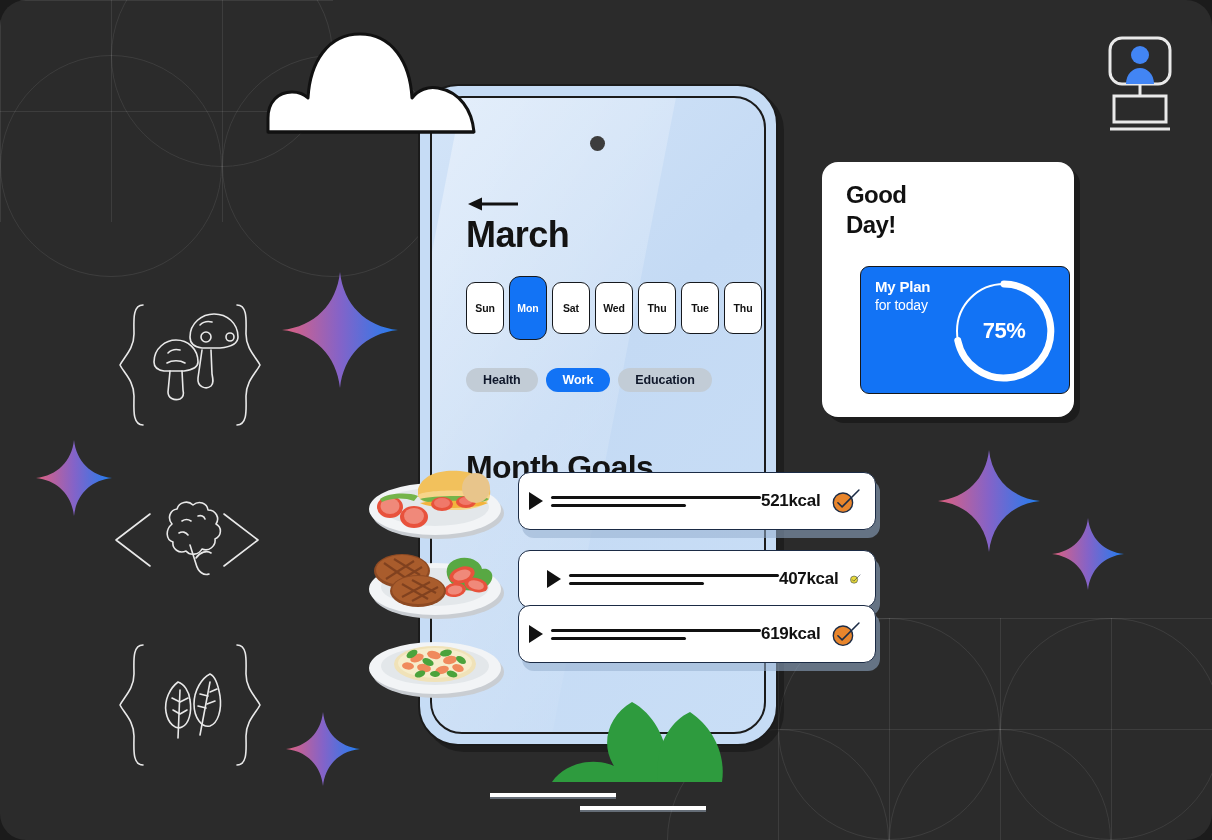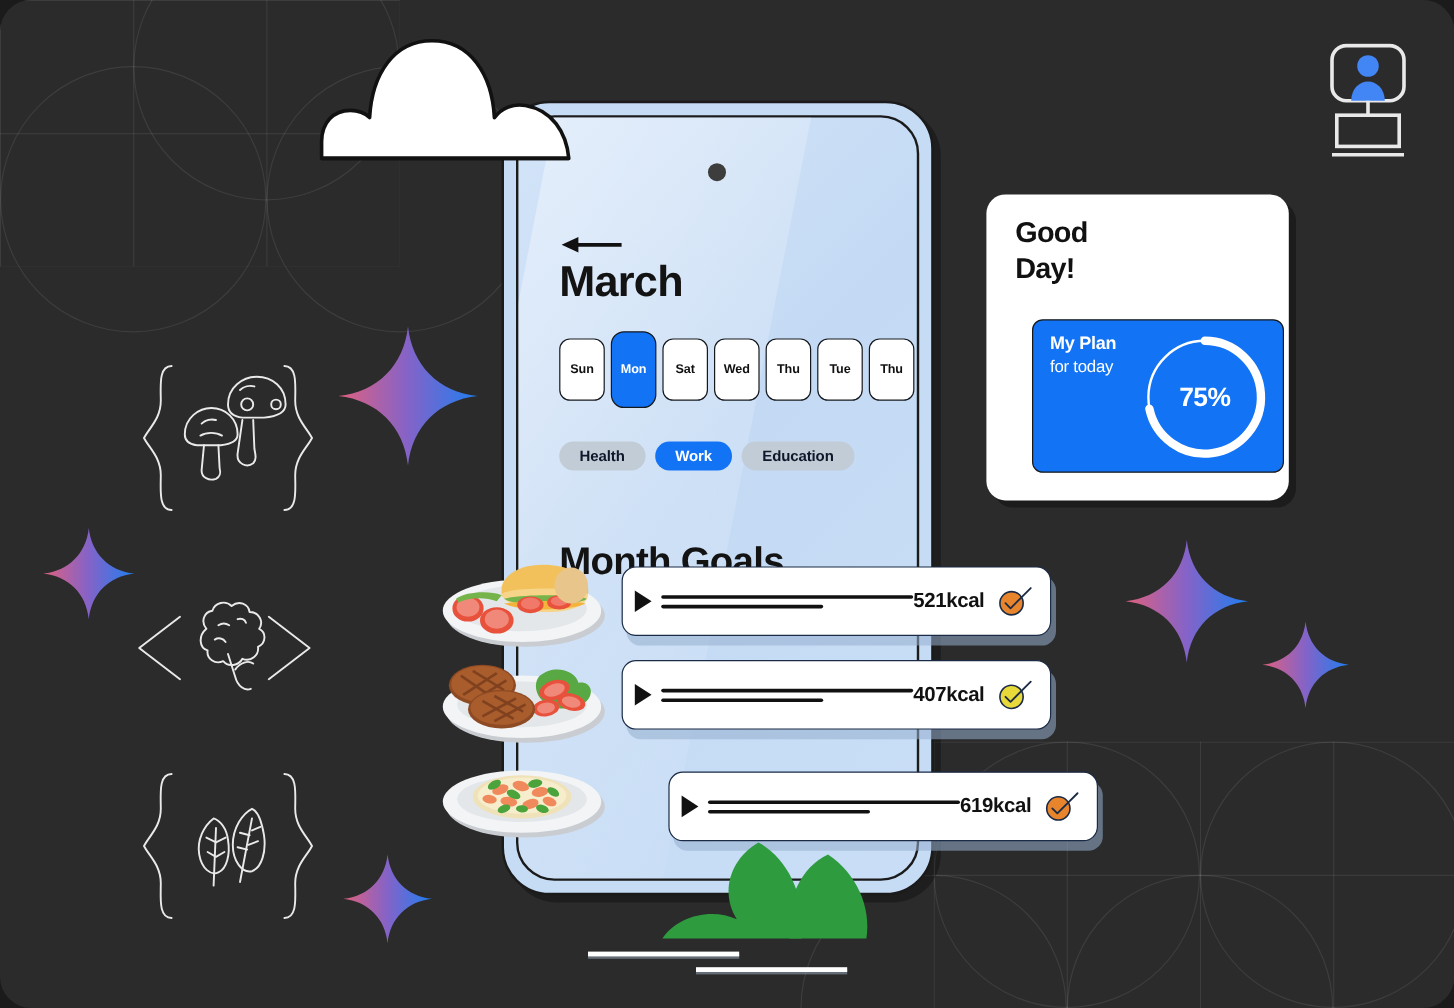--- a/index.html
+++ b/index.html
@@ -370,34 +370,34 @@
       <div class="ln l1"></div>
       <div class="ln l2"></div>
     </div>
     <div class="kcal">521kcal</div>
     <svg class="check-badge" viewBox="0 0 34 30">
       <circle cx="13" cy="17" r="11.5" fill="#e8852c" stroke="#1b2b45" stroke-width="1.6"></circle>
       <path d="M7 17 L12 22 L32 2" fill="none" stroke="#1b2b45" stroke-width="1.8" stroke-linecap="round" stroke-linejoin="round"></path>
     </svg>
   </div>
 
-  <div class="goal-row" style="left:518px; top:550px;">
+  <div class="goal-row" style="left:518px; top:550px;padding-left:18px;">
     <div class="play"></div>
     <div class="goal-lines">
       <div class="ln l1"></div>
       <div class="ln l2"></div>
     </div>
     <div class="kcal">407kcal</div>
     <svg class="check-badge" viewBox="0 0 34 30">
       <circle cx="13" cy="17" r="11.5" fill="#e8d93a" stroke="#1b2b45" stroke-width="1.6"></circle>
       <path d="M7 17 L12 22 L32 2" fill="none" stroke="#1b2b45" stroke-width="1.8" stroke-linecap="round" stroke-linejoin="round"></path>
     </svg>
   </div>
 
-  <div class="goal-row" style="left:518px; top:643px;margin-left:39px;">
+  <div class="goal-row" style="left:518px; top:605px;">
     <div class="play"></div>
     <div class="goal-lines">
       <div class="ln l1"></div>
       <div class="ln l2"></div>
     </div>
     <div class="kcal">619kcal</div>
     <svg class="check-badge" viewBox="0 0 34 30">
       <circle cx="13" cy="17" r="11.5" fill="#e8852c" stroke="#1b2b45" stroke-width="1.6"></circle>
       <path d="M7 17 L12 22 L32 2" fill="none" stroke="#1b2b45" stroke-width="1.8" stroke-linecap="round" stroke-linejoin="round"></path>
     </svg>

